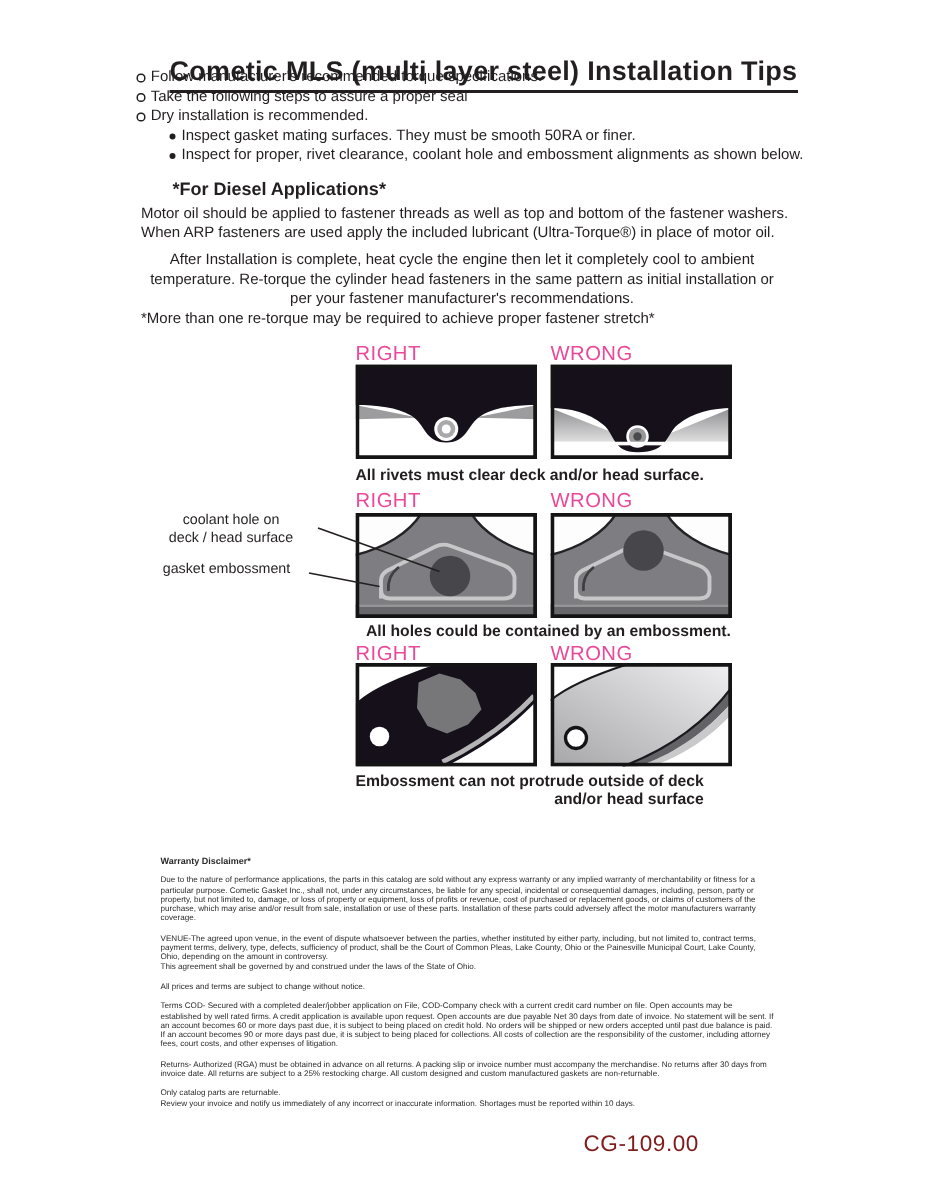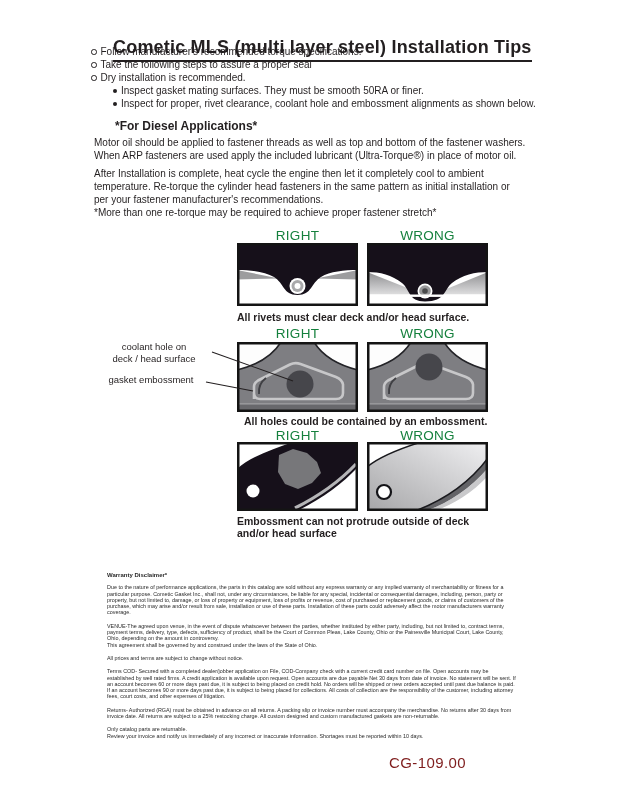--- a/index.html
+++ b/index.html
@@ -22,30 +22,30 @@
   }
   .sub-row { padding-left:22px; }
   .marker-filled {
     flex:0 0 auto; width:4px; height:4px; background:#231f20;
     border-radius:50%; margin:4.5px 4px 0 0;
   }
   
   .diesel-heading { position:absolute; left:94px; top:119px; font-size:12px; font-weight:bold;margin-left:21px; }
   .para { position:absolute; left:94px; font-size:10px; line-height:13px; }
   .para-1 { top:136px; width:442px; }
-  .para-2 { top:167px; width:428px; }
+  .para-2 { top:167px; width:428px;text-align:center; }
   .note   { top:206px; width:460px; }
   
   .fig-label {
-    position:absolute; width:121px; text-align:center;
-    font-size:13.5px; letter-spacing:0.3px; color:#15803d;
+    position:absolute; width:121px; text-align:left;
+    font-size:13.5px; letter-spacing:0.3px; color:#ec4899;
   }
   .fig-box { position:absolute; width:121px; }
   .fig-box svg { display:block; }
-  .fig-caption { position:absolute; font-size:10.5px; font-weight:600; line-height:12px; }
+  .fig-caption { position:absolute; font-size:10.5px; font-weight:600; line-height:12px;text-align:right; }
   .left-col  { left:237px; }
   .right-col { left:367px; }
   .row1-label { top:228px; }  .row1-box { top:243px; }
   .row2-label { top:326px; }  .row2-box { top:342px; }
   .row3-label { top:428px; }  .row3-box { top:442px; }
   .caption-1 { left:237px; top:311px; }
   .caption-2 { left:244px; top:415px; }
   .caption-3 { left:237px; top:515px; }
   
   .annotation { position:absolute; text-align:center; font-size:9.5px; line-height:11.5px; color:#231f20; }

